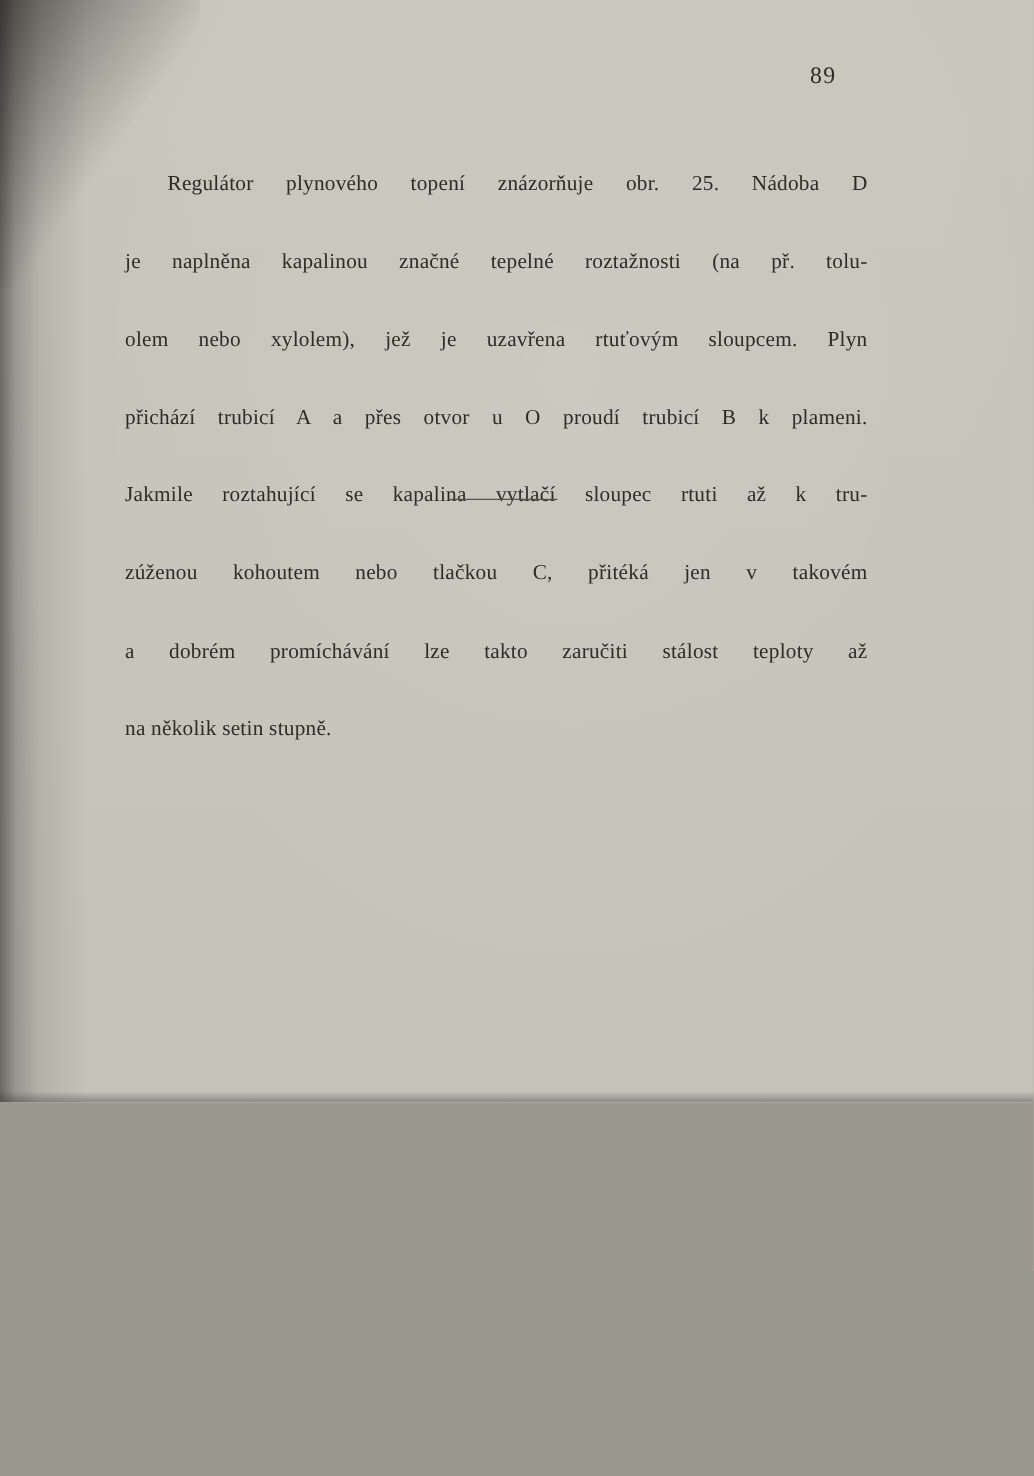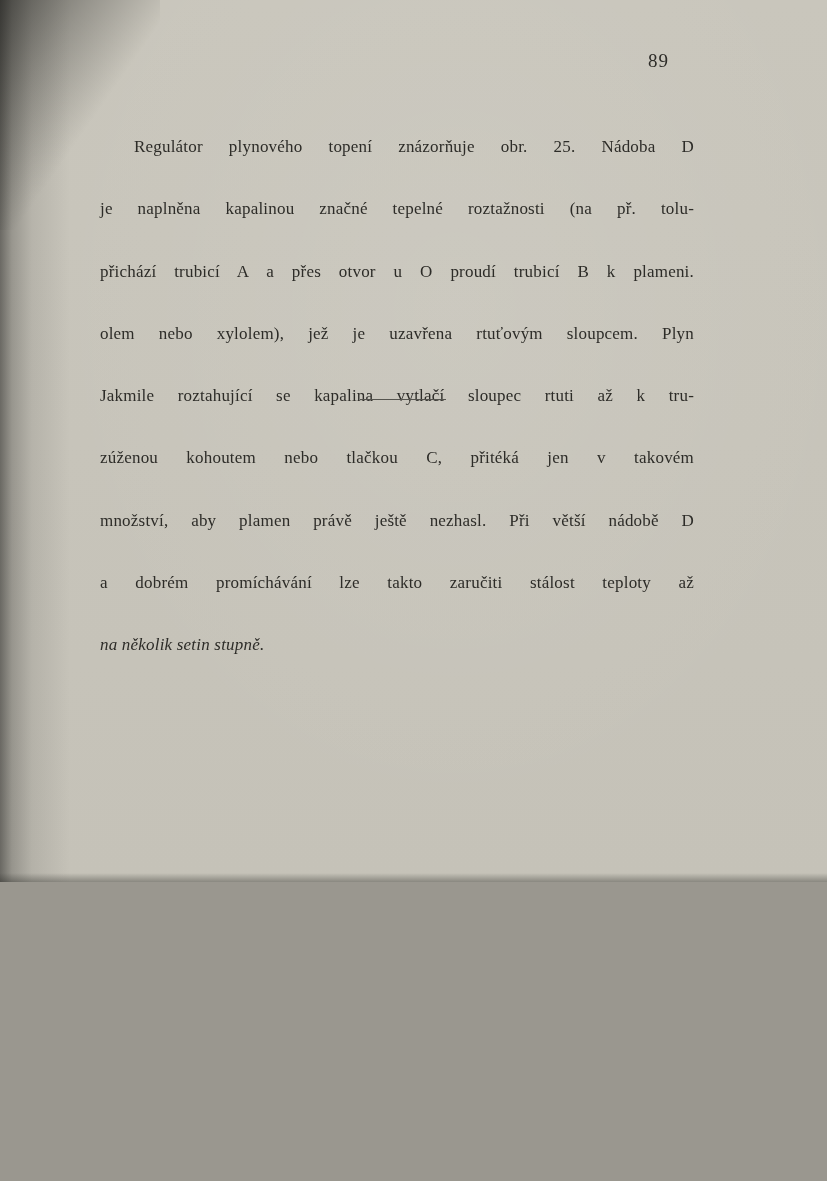--- a/index.html
+++ b/index.html
@@ -72,44 +72,42 @@
     line-height: 22.3px;
     text-align: justify;
     text-align-last: justify;
     margin-top: 40px;
   }
   .text-line:first-child {
     text-indent: 34px;
   }
   .text-line:last-child {
     text-align-last: left;
-    font-style: italic;
   }
   .divider {
     position: absolute;
     left: 360px;
     top: 399px;
     width: 86px;
     height: 0;
     border-top: 1px solid #55544e;
   }
 </style>
 </head>
 <body>
 
 <div class="page">
   <div class="spine-shadow"></div>
   <div class="corner-shade"></div>
   <div class="page-number">89</div>
   <div class="text-block">
       <div class="text-line">Regulátor plynového topení znázorňuje obr. 25. Nádoba D</div>
       <div class="text-line">je naplněna kapalinou značné tepelné roztažnosti (na př. tolu-</div>
+      <div class="text-line">olem nebo xylolem), jež je uzavřena rtuťovým sloupcem. Plyn</div>
       <div class="text-line">přichází trubicí A a přes otvor u O proudí trubicí B k plameni.</div>
-      <div class="text-line">olem nebo xylolem), jež je uzavřena rtuťovým sloupcem. Plyn</div>
       <div class="text-line">Jakmile roztahující se kapalina vytlačí sloupec rtuti až k tru-</div>
       <div class="text-line">zúženou kohoutem nebo tlačkou C, přitéká jen v takovém</div>
-      <div class="text-line">množství, aby plamen právě ještě nezhasl. Při větší nádobě D</div>
       <div class="text-line">a dobrém promíchávání lze takto zaručiti stálost teploty až</div>
       <div class="text-line">na několik setin stupně.</div>
     </div>
   <div class="divider"></div>
   <div class="bottom-shade"></div>
 </div>
 
 </body></html>

